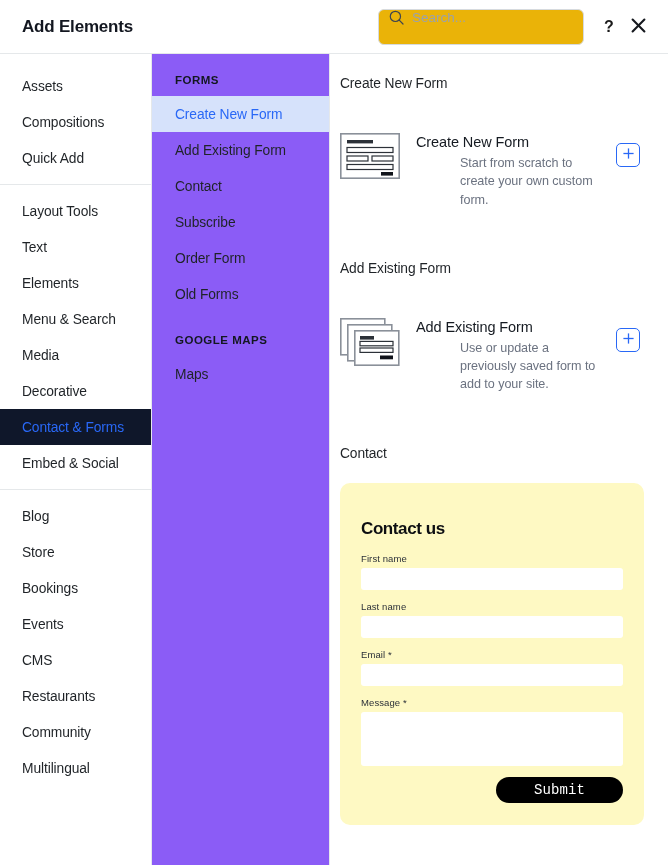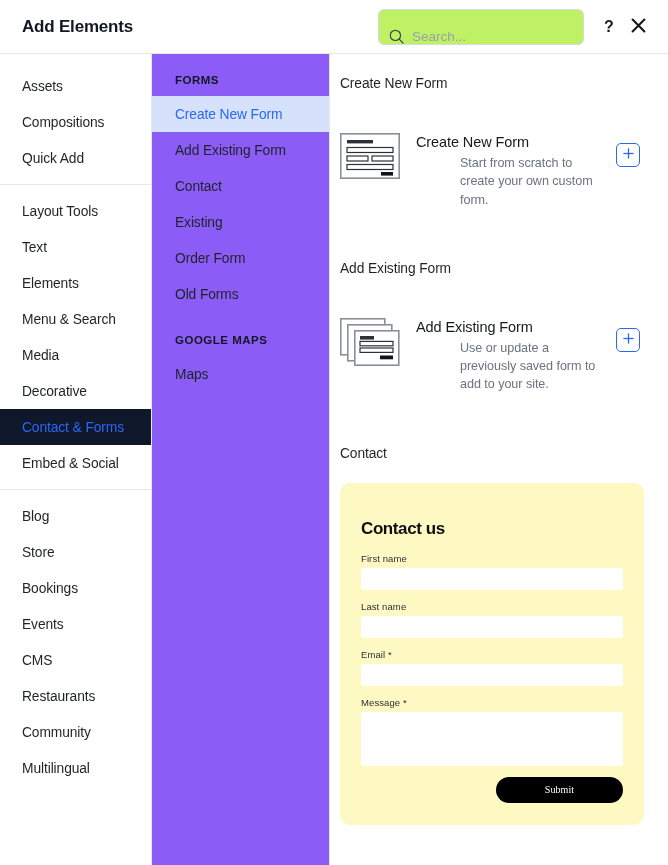--- a/index.html
+++ b/index.html
@@ -20,22 +20,22 @@
     padding: 0 18px 0 22px;
     background: #fff;
     border-bottom: 1px solid #e5e8ea;
     position: relative;
   }
   .app-title { font-size: 17px; font-weight: 700; letter-spacing: -0.2px; color: #131720; }
   .header-spacer { flex: 1; }
   .search-box {
     width: 206px; height: 36px;
     border: 1px solid #d6dade; border-radius: 6px;
-    display: flex; align-items: flex-end; gap: 8px;
-    padding: 0 10px; background: #bef264;
+    display: flex; align-items: flex-start; gap: 8px;
+    padding: 0 10px; background: #eab308;
   }
   .search-box svg { flex: none; display:block; }
   .search-input {
     border: none; outline: none; background: transparent;
     font-family: "Liberation Sans", sans-serif;
     font-size: 13.5px; color: #4b5563; width: 100%;
   }
   .search-input::placeholder { color: #9aa1ad; }
   .help-btn {
     width: 22px; height: 30px; margin-left: 14px;
@@ -126,22 +126,22 @@
     font-size: 9.5px; color:#2b3038; margin-bottom: 4px; letter-spacing: 0.1px;
   }
   .field-input {
     background:#fff; border-radius: 3px; height: 22px;
     margin-bottom: 11px;
   }
   .field-textarea { background:#fff; border-radius:3px; height: 54px; margin-bottom: 11px; }
   .submit-row { display:flex; justify-content:flex-end; margin-top: 6px; }
   .submit-btn {
     background:#000; color:#fff; border:none; border-radius: 18px;
-    height: 26px; width: 127px; font-size: 10px;
-    font-family:Liberation Serif, serif; cursor:pointer;
+    height: 26px; width: 127px; font-size: 14px;
+    font-family:Liberation Mono, monospace; cursor:pointer;
     letter-spacing: 0.1px;
   }
   .next-peek {
     font-size: 13.8px; color:#1f2327; padding-top: 14px;
   }
 </style>
 </head>
 <body>
 
 <div class="app">
@@ -207,21 +207,21 @@
         <div class="nav-item">Community</div>
         <div class="nav-item">Multilingual</div>
       </div>
     </div>
 
     <div class="midnav">
       <div class="mid-header">FORMS</div>
       <div class="mid-item active">Create New Form</div>
       <div class="mid-item">Add Existing Form</div>
       <div class="mid-item">Contact</div>
-      <div class="mid-item">Existing</div>
+      <div class="mid-item">Subscribe</div>
       <div class="mid-item">Order Form</div>
       <div class="mid-item">Old Forms</div>
 
       <div class="mid-gap"></div>
 
       <div class="mid-header">GOOGLE MAPS</div>
       <div class="mid-item">Maps</div>
     </div>
 
     <div class="main">

